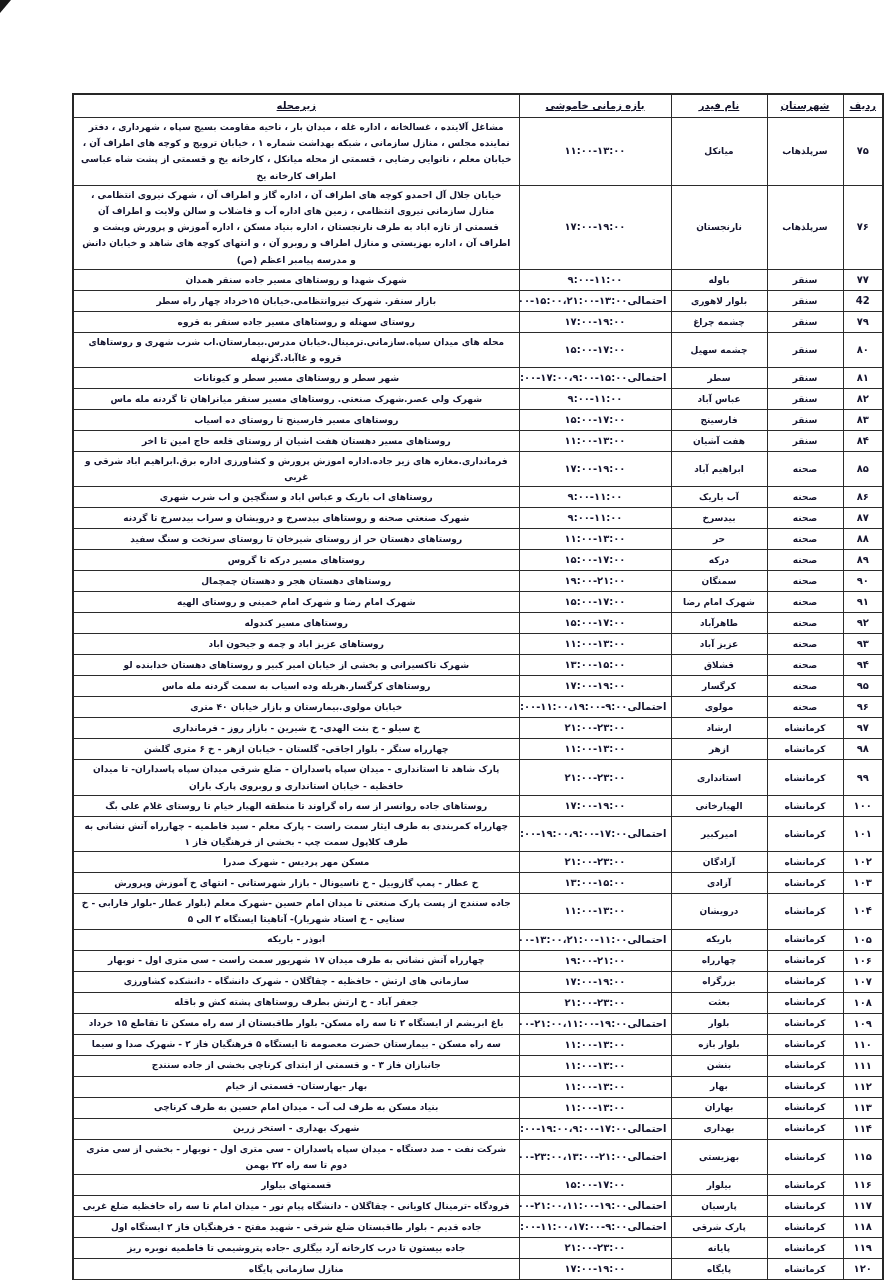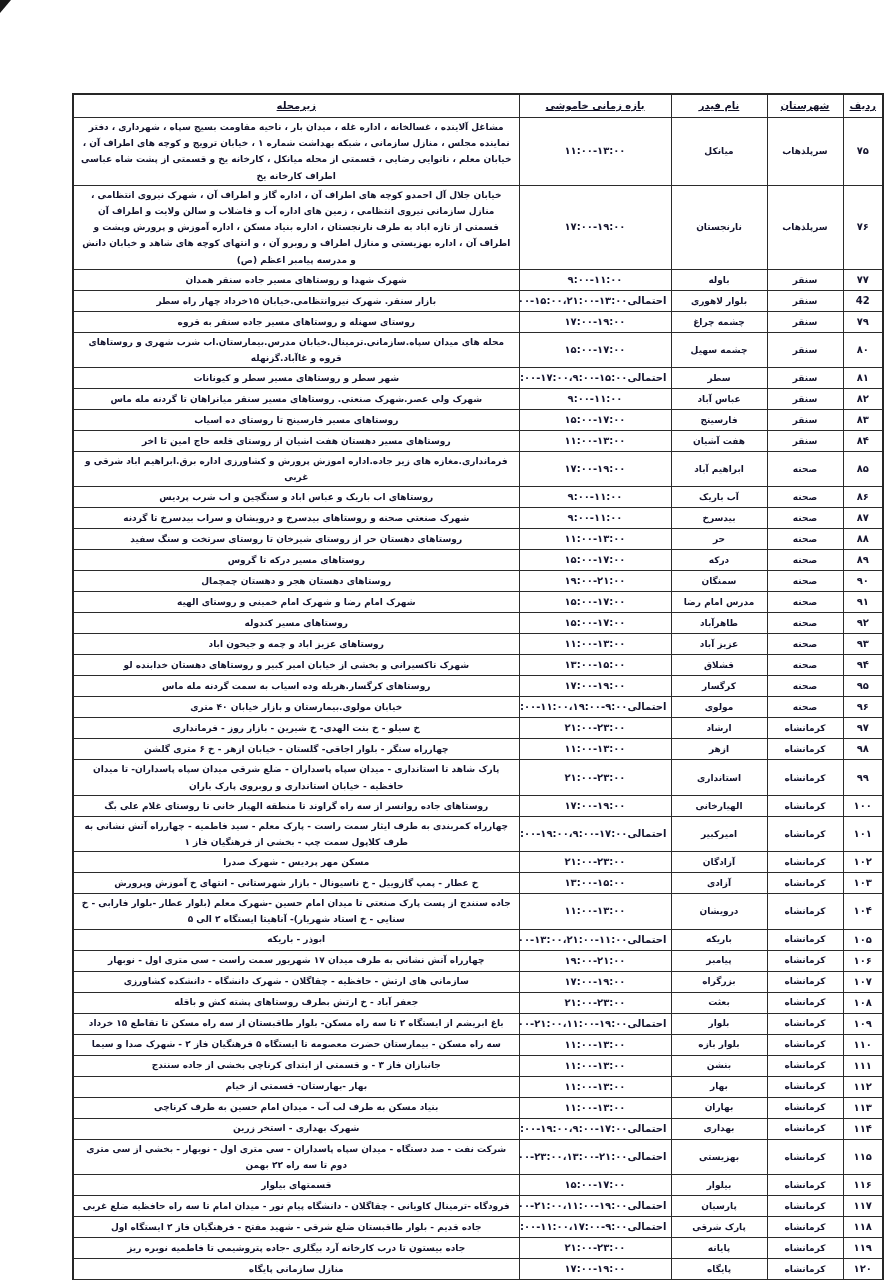--- a/index.html
+++ b/index.html
@@ -154,21 +154,21 @@
       <td class="feeder">ابراهیم آباد</td>
       <td class="time">۱۷:۰۰-۱۹:۰۰</td>
       <td class="area">فرمانداری.مغازه های زیر جاده.اداره اموزش پرورش و کشاورزی اداره برق.ابراهیم اباد شرقی و غربی</td>
     </tr>
 
     <tr>
       <td class="no">۸۶</td>
       <td class="county">صحنه</td>
       <td class="feeder">آب باریک</td>
       <td class="time">۹:۰۰-۱۱:۰۰</td>
-      <td class="area">روستاهای اب باریک و عباس اباد و سنگچین و اب شرب پردیس</td>
+      <td class="area">روستاهای اب باریک و عباس اباد و سنگچین و اب شرب شهری</td>
     </tr>
 
     <tr>
       <td class="no">۸۷</td>
       <td class="county">صحنه</td>
       <td class="feeder">بیدسرخ</td>
       <td class="time">۹:۰۰-۱۱:۰۰</td>
       <td class="area">شهرک صنعتی صحنه و روستاهای بیدسرخ و درویشان و سراب بیدسرخ تا گردنه</td>
     </tr>
 
@@ -192,21 +192,21 @@
       <td class="no">۹۰</td>
       <td class="county">صحنه</td>
       <td class="feeder">سمنگان</td>
       <td class="time">۱۹:۰۰-۲۱:۰۰</td>
       <td class="area">روستاهای دهستان هجر و دهستان چمچمال</td>
     </tr>
 
     <tr>
       <td class="no">۹۱</td>
       <td class="county">صحنه</td>
-      <td class="feeder">مدرس امام رضا</td>
+      <td class="feeder">شهرک امام رضا</td>
       <td class="time">۱۵:۰۰-۱۷:۰۰</td>
       <td class="area">شهرک امام رضا و شهرک امام خمینی و روستای الهیه</td>
     </tr>
 
     <tr>
       <td class="no">۹۲</td>
       <td class="county">صحنه</td>
       <td class="feeder">طاهرآباد</td>
       <td class="time">۱۵:۰۰-۱۷:۰۰</td>
       <td class="area">روستاهای مسیر کندوله</td>
@@ -266,21 +266,21 @@
       <td class="feeder">استانداری</td>
       <td class="time">۲۱:۰۰-۲۳:۰۰</td>
       <td class="area">پارک شاهد تا استانداری - میدان سپاه پاسداران - ضلع شرقی میدان سپاه پاسداران- تا میدان حافظیه - خیابان استانداری و روبروی پارک باران</td>
     </tr>
 
     <tr>
       <td class="no">۱۰۰</td>
       <td class="county">کرمانشاه</td>
       <td class="feeder">الهیارخانی</td>
       <td class="time">۱۷:۰۰-۱۹:۰۰</td>
-      <td class="area">روستاهای جاده روانسر از سه راه گراوند تا منطقه الهیار خانی تا روستای غلام علی بگ</td>
+      <td class="area">روستاهای جاده روانسر از سه راه گراوند تا منطقه الهیار خیام تا روستای غلام علی بگ</td>
     </tr>
 
     <tr>
       <td class="no">۱۰۱</td>
       <td class="county">کرمانشاه</td>
       <td class="feeder">امیرکبیر</td>
       <td class="time">احتمالی۱۷:۰۰-۱۹:۰۰،۹:۰۰-۱۱:۰۰</td>
       <td class="area">چهارراه کمربندی به طرف ایثار سمت راست - پارک معلم - سید فاطمیه - چهارراه آتش نشانی به طرف کلاپول سمت چپ - بخشی از فرهنگیان فاز ۱</td>
     </tr>
 
@@ -312,21 +312,21 @@
       <td class="no">۱۰۵</td>
       <td class="county">کرمانشاه</td>
       <td class="feeder">باریکه</td>
       <td class="time">احتمالی۱۱:۰۰-۱۳:۰۰،۲۱:۰۰-۲۳:۰۰</td>
       <td class="area">ابوذر - باریکه</td>
     </tr>
 
     <tr>
       <td class="no">۱۰۶</td>
       <td class="county">کرمانشاه</td>
-      <td class="feeder">پیامبر</td>
+      <td class="feeder">چهارراه</td>
       <td class="time">۱۹:۰۰-۲۱:۰۰</td>
       <td class="area">چهارراه آتش نشانی به طرف میدان ۱۷ شهریور سمت راست - سی متری اول - نوبهار</td>
     </tr>
 
     <tr>
       <td class="no">۱۰۷</td>
       <td class="county">کرمانشاه</td>
       <td class="feeder">بزرگراه</td>
       <td class="time">۱۷:۰۰-۱۹:۰۰</td>
       <td class="area">سازمانی های ارتش - حافظیه - چقاگلان - شهرک دانشگاه - دانشکده کشاورزی</td>

